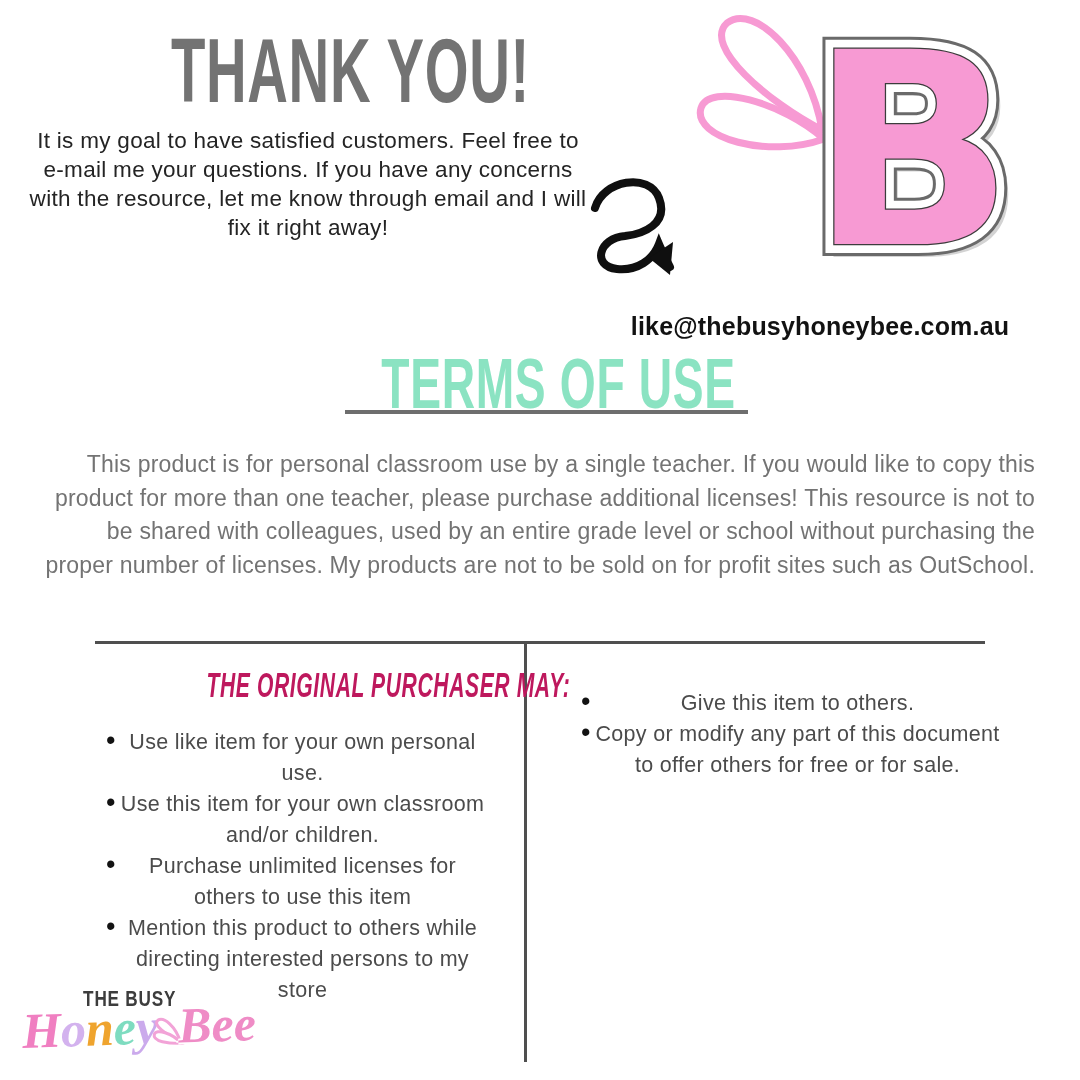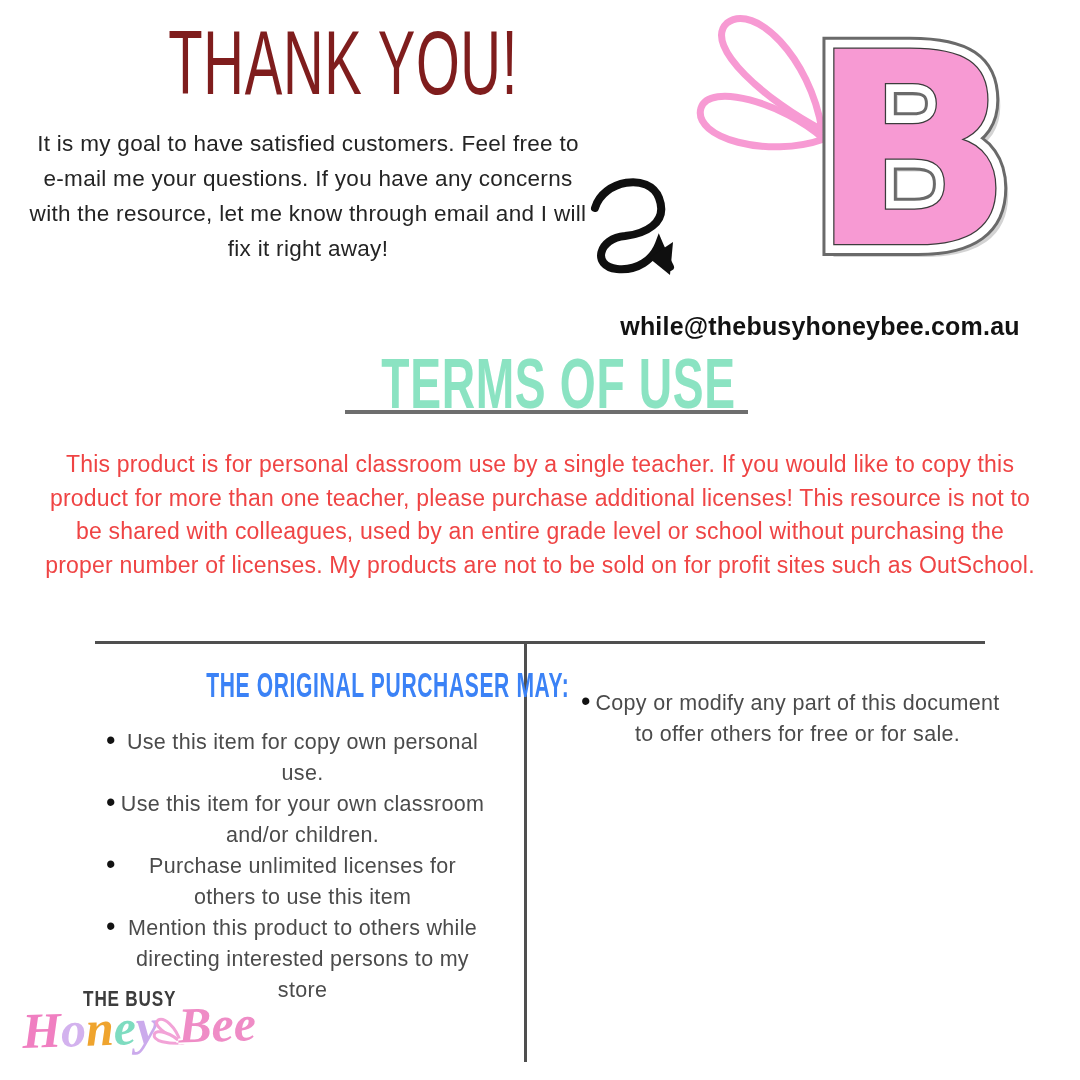--- a/index.html
+++ b/index.html
@@ -5,57 +5,57 @@
   html,body{margin:0;padding:0;}
   body{
     width:1080px;height:1080px;position:relative;background:#ffffff;
     font-family:"Liberation Sans", sans-serif;overflow:hidden;
     -webkit-font-smoothing:antialiased;
   }
   .abs{position:absolute;}
 
   
   .thank-you{
-    left:70px;top:12px;width:470px;text-align:center;
-    color:#7f1d1d;font-weight:normal;white-space:nowrap;
+    left:70px;top:20px;width:470px;text-align:center;
+    color:#737373;font-weight:bold;white-space:nowrap;
   }
   .thank-you .condensed{font-size:88px;transform:scale(0.64,1.04);}
   .condensed{display:inline-block;transform-origin:center;letter-spacing:1px;}
 
   .terms-title{
     left:290px;top:344px;width:520px;text-align:center;
     color:#8be3c2;font-weight:bold;white-space:nowrap;
   }
   .terms-title .condensed{font-size:70px;transform:scale(0.66,1.0);}
 
   .terms-underline{left:345px;top:410px;width:403px;height:4px;background:#6e6e6e;}
 
   
   .intro{
     left:28px;top:126px;width:560px;text-align:center;
-    font-size:22.5px;line-height:35px;color:#242424;letter-spacing:0.3px;
+    font-size:22.5px;line-height:29px;color:#242424;letter-spacing:0.3px;
   }
   .email{
     left:590px;top:312px;width:460px;text-align:center;
     font-size:25px;font-weight:bold;color:#121212;letter-spacing:0.2px;
   }
   .terms-body{
-    left:45px;top:448px;width:990px;text-align:center;
-    font-size:23px;line-height:33.5px;color:#ef4444;letter-spacing:0.2px;
+    left:45px;top:448px;width:990px;text-align:right;
+    font-size:23px;line-height:33.5px;color:#737373;letter-spacing:0.2px;
   }
 
   
   .rule-h{left:95px;top:641px;width:890px;height:3px;background:#4f4f4f;}
   .rule-v{left:524px;top:644px;width:3px;height:418px;background:#4f4f4f;}
 
   
   .col{text-align:center;}
   .col-left{left:95px;top:666px;width:390px;}
   .col-right{left:570px;top:666px;width:430px;}
-  .col-heading{font-weight:bold;color:#3b82f6;white-space:nowrap;text-align:left;}
+  .col-heading{font-weight:bold;color:#be185d;white-space:nowrap;text-align:left;font-style:italic;}
   .col-heading .condensed{font-size:34px;transform:scale(0.62,1.02);}
   .bullet-list{
     margin:22px 0 0 0;padding:0 0 0 25px;list-style:none;
     font-size:21.5px;line-height:31px;color:#4b4b4b;letter-spacing:0.3px;
   }
   .bullet-list li{position:relative;text-align:center;}
   .bullet-list li::before{
     content:"\2022";position:absolute;left:-14px;top:-2px;
     color:#121212;font-size:27px;
   }
@@ -103,51 +103,52 @@
   </g>
 
   <g font-family="'DejaVu Sans', sans-serif" font-weight="bold" font-size="268" text-anchor="middle">
     <text x="238" y="248" fill="#d3d3d3" stroke="#d3d3d3" stroke-width="14">B</text>
     <text x="232" y="242" fill="none" stroke="#6a6a6a" stroke-width="24">B</text>
     <text x="232" y="242" fill="#ffffff" stroke="#ffffff" stroke-width="18">B</text>
     <text x="232" y="242" fill="#f79ad3" stroke="#3c3c3c" stroke-width="2.5" paint-order="stroke">B</text>
   </g>
 </svg>
 
-<div class="abs email">while@thebusyhoneybee.com.au</div>
+<div class="abs email">like@thebusyhoneybee.com.au</div>
 
 <div class="abs terms-title">
   <span class="condensed">TERMS OF USE</span>
 </div>
 <div class="abs terms-underline"></div>
 
 <div class="abs terms-body">This product is for personal classroom use by a single teacher. If you would like to copy this product for more than one teacher, please purchase additional licenses! This resource is not to be shared with colleagues, used by an entire grade level or school without purchasing the proper number of licenses. My products are not to be sold on for profit sites such as OutSchool.</div>
 
 <div class="abs rule-h"></div>
 <div class="abs rule-v"></div>
 
 <div class="abs col col-left">
   <div class="col-heading">
     <span class="condensed">THE ORIGINAL PURCHASER MAY:</span>
   </div>
   <ul class="bullet-list">
 
-      <li>Use this item for copy own personal use.</li>
+      <li>Use like item for your own personal use.</li>
 
       <li>Use this item for your own classroom and/or children.</li>
 
       <li>Purchase unlimited licenses for others to use this item</li>
 
       <li>Mention this product to others while directing interested persons to my store</li>
     </ul>
 </div>
 
 <div class="abs col col-right">
   <ul class="bullet-list">
 
+      <li>Give this item to others.</li>
 
 
 
       <li>Copy or modify any part of this document to offer others for free or for sale.</li>
 
     </ul>
 </div>
 
 <div class="abs brand">
   <div class="brand-top">

